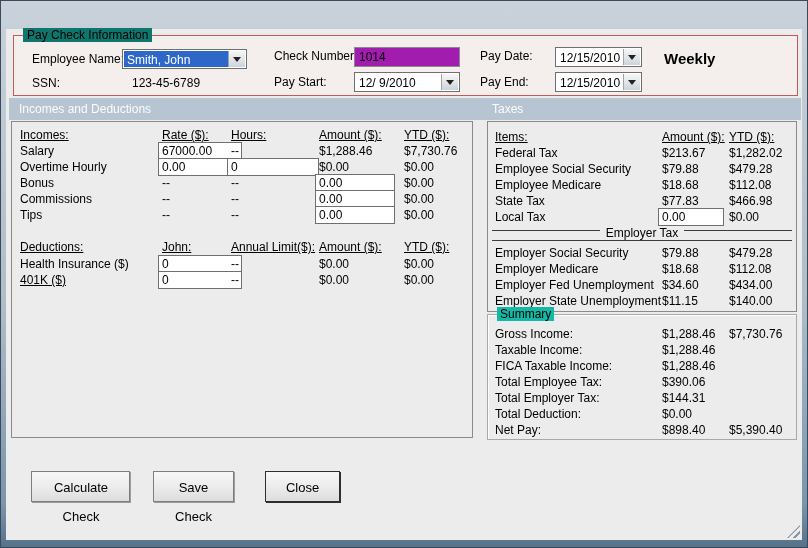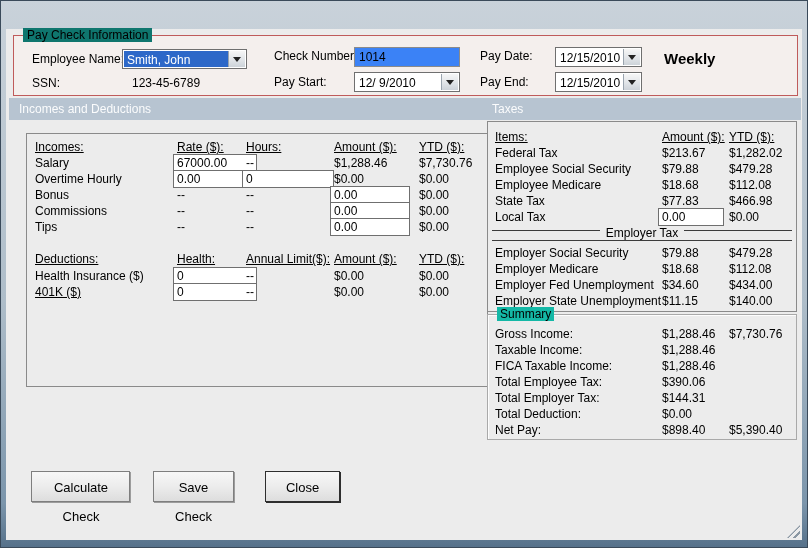--- a/index.html
+++ b/index.html
@@ -29,27 +29,27 @@
   .paygroup .glabel{position:absolute;left:9px;top:-8px;background:#0f766e;padding:0 4px;color:#000;}
   .flabel{position:absolute;white-space:nowrap;}
   .fvalue{position:absolute;white-space:nowrap;}
   
   .combo{position:absolute;height:20px;box-sizing:border-box;border:1px solid #6f6f6f;background:#fff;cursor:default;}
   .combo .ctext{position:absolute;left:1px;top:1px;right:18px;bottom:1px;padding:2px 3px;white-space:nowrap;overflow:hidden;}
   .combo.sel .ctext{background:#2d68c8;color:#fff;}
   .dropbtn{position:absolute;right:1px;top:1px;bottom:1px;width:16px;border-left:1px solid #9aa4ae;
     background:linear-gradient(to bottom,#f6f6f6,#dfe3e7 60%,#cdd3d9);}
   .dropbtn:after{content:"";position:absolute;left:4px;top:6px;border:4px solid transparent;border-top:5px solid #222;}
-  .textbox{position:absolute;height:20px;box-sizing:border-box;border:1px solid #8a8a8a;background:#3b82f6;padding:2px 4px;white-space:nowrap;}
+  .textbox{position:absolute;height:20px;box-sizing:border-box;border:1px solid #8a8a8a;background:#a21caf;padding:2px 4px;white-space:nowrap;}
   
   .band{position:absolute;left:3px;top:69px;width:792px;height:22px;background:#b7c4d1;color:#fbfcfd;}
   .band .bandtext{position:absolute;top:4px;}
   
   .panel{position:absolute;box-sizing:border-box;border:1px solid #8a8a8a;background:#ececec;}
-  .panel-left{left:20px;top:92px;width:462px;height:254px;margin-top:12px;}
+  .panel-left{left:5px;top:92px;width:462px;height:317px;}
   .panel-tax{left:481px;top:92px;width:310px;height:191px;}
   .panel-sum{left:481px;top:285px;width:310px;height:126px;border:1px solid #a9a9a9;box-shadow:inset 1px 1px 0 #fdfdfd;}
   .panel-sum .glabel{position:absolute;left:9px;top:-8px;background:#14b8a6;padding:0 3px;}
   .prow{position:absolute;left:0;right:0;height:16px;}
   .prow span{position:absolute;white-space:nowrap;top:0;}
   .und{text-decoration:underline;}
   
   .lc1{left:8px;} .lc2{left:150px;} .lc3{left:219px;} .lc4{left:307px;} .lc5{left:392px;}
   input.tb{position:absolute;top:-2px;height:18px;box-sizing:border-box;border:1px solid #6f6f6f;background:#fff;
     font-family:"Liberation Sans",sans-serif;font-size:12px;padding:1px 3px;}
@@ -157,21 +157,21 @@
       <div class="prow" style="top:86px;">
         <span class="lc1">Tips</span>
         <span class="lc2">--</span>
         <span class="lc3">--</span>
         <input class="tb li4" value="0.00" style="">
         <span class="lc5">$0.00</span>
       </div>
 
       <div class="prow" style="top:118px;">
         <span class="lc1 und">Deductions:</span>
-        <span class="lc2 und">Health:</span>
+        <span class="lc2 und">John:</span>
         <span class="lc3 und">Annual Limit($):</span>
         <span class="lc4 und">Amount ($):</span>
         <span class="lc5 und">YTD ($):</span>
       </div>
       <div class="prow" style="top:135px;">
         <span class="lc1">Health Insurance  ($)</span>
         <input class="tb li2" value="0" style="">
         <span class="lc3">--</span>
         <span class="lc4">$0.00</span>
         <span class="lc5">$0.00</span>

